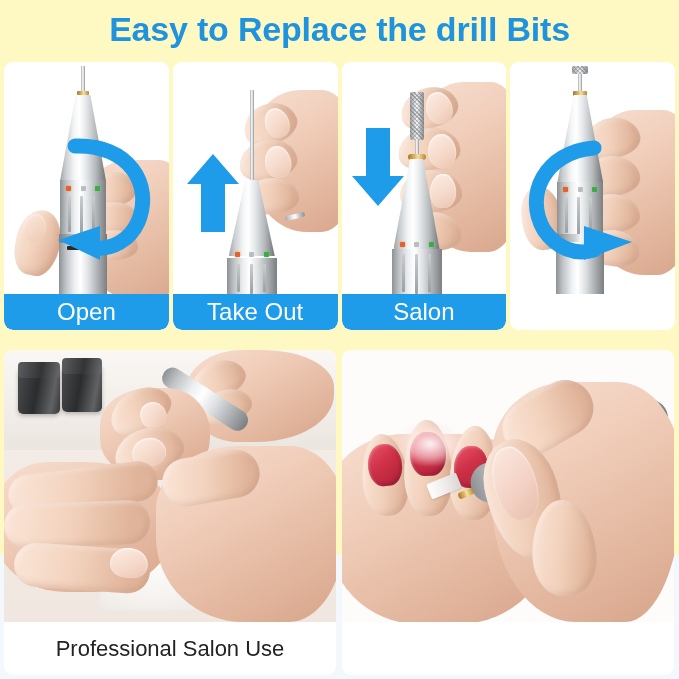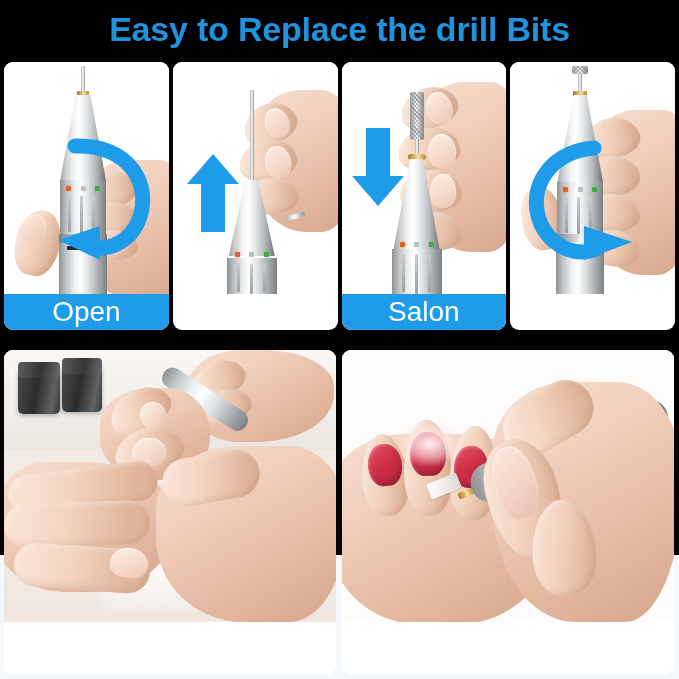--- a/index.html
+++ b/index.html
@@ -9,21 +9,21 @@
     height: 679px;
     background: #f2f8fc;
     font-family: "Liberation Sans", sans-serif;
     overflow: hidden;
   }
 
   .page {
     width: 679px;
     height: 555px;
     position: relative;
-    background: #000000;
+    background: #fef9c3;
   }
 
   
   .title {
     width: 679px;
     height: 58px;
     display: flex;
     align-items: center;
     justify-content: center;
     color: #1f93de;
@@ -64,21 +64,21 @@
 
   .step-label {
     position: absolute;
     left: 0;
     bottom: 0;
     width: 100%;
     height: 36px;
     background: #1e9ce9;
     border-radius: 0 0 9px 9px;
     color: #ffffff;
-    font-size: 28px;
+    font-size: 24px;
     display: flex;
     align-items: center;
     justify-content: center;
     white-space: nowrap;
     letter-spacing: 0px;
   }
   .pen-cone {
     position: absolute;
     width: 46px;
     background: linear-gradient(90deg,
@@ -322,20 +322,21 @@
         </div>
         <div class="pen-barrel" style="left:54px; top:196px; width:50px; height:36px;"></div>
         <div class="slot" style="left:64px; top:202px; width:3px; height:28px;"></div>
         <div class="slot" style="left:77px; top:202px; width:3px; height:30px;"></div>
         <div class="slot" style="left:90px; top:202px; width:3px; height:28px;"></div>
 
         <svg class="arrow-svg" style="left:14px; top:92px;" width="52" height="78" viewBox="0 0 52 78">
           <polygon points="26,0 52,30 38,30 38,78 14,78 14,30 0,30" fill="#1e9ce9"></polygon>
         </svg>
       </div>
+      <div class="step-label">Take Out</div>
     </div>
 
     <div class="step-card">
       <div class="photo">
 
         <div class="hand" style="left:74px; top:20px; width:110px; height:170px; border-radius:44% 32% 34% 50% / 32% 44% 52% 42%;"></div>
         <div class="finger" style="left:58px; top:26px; width:58px; height:40px; transform:rotate(-18deg);"></div>
         <div class="nail" style="left:84px; top:30px; width:26px; height:32px; transform:rotate(-16deg);"></div>
         <div class="finger" style="left:56px; top:66px; width:62px; height:42px; transform:rotate(-8deg);"></div>
         <div class="nail" style="left:86px; top:72px; width:28px; height:34px; transform:rotate(-6deg);"></div>
@@ -439,20 +440,21 @@
 
         <div class="hand" style="left:-10px; top:112px; width:180px; height:130px; border-radius:30% 50% 46% 40% / 40% 42% 50% 46%;"></div>
         <div class="finger" style="left:4px; top:118px; width:150px; height:40px; transform:rotate(-7deg); border-radius:40px;"></div>
         <div class="finger" style="left:0px; top:152px; width:146px; height:44px; transform:rotate(-2deg); border-radius:40px;"></div>
         <div class="finger" style="left:10px; top:196px; width:136px; height:44px; transform:rotate(4deg); border-radius:40px;"></div>
         <div class="nail" style="left:106px; top:198px; width:38px; height:30px; transform:rotate(6deg);"></div>
 
         <div class="hand" style="left:152px; top:96px; width:190px; height:176px; border-radius:44% 30% 30% 46% / 36% 40% 54% 48%;"></div>
         <div class="finger" style="left:158px; top:104px; width:98px; height:48px; transform:rotate(-10deg); border-radius:50px;"></div>
       </div>
+      <div class="caption">Professional Salon Use</div>
     </div>
 
     <div class="photo-card">
       <div class="photo-frame">
 
         <div class="hand" style="left:-16px; top:84px; width:230px; height:190px; border-radius:34% 44% 42% 40% / 36% 40% 52% 50%;"></div>
 
         <div class="finger" style="left:20px; top:84px; width:46px; height:82px; transform:rotate(-6deg);"></div>
         <div class="finger" style="left:62px; top:70px; width:48px; height:96px; transform:rotate(-2deg);"></div>
         <div class="finger" style="left:108px; top:76px; width:48px; height:94px; transform:rotate(2deg);"></div>

